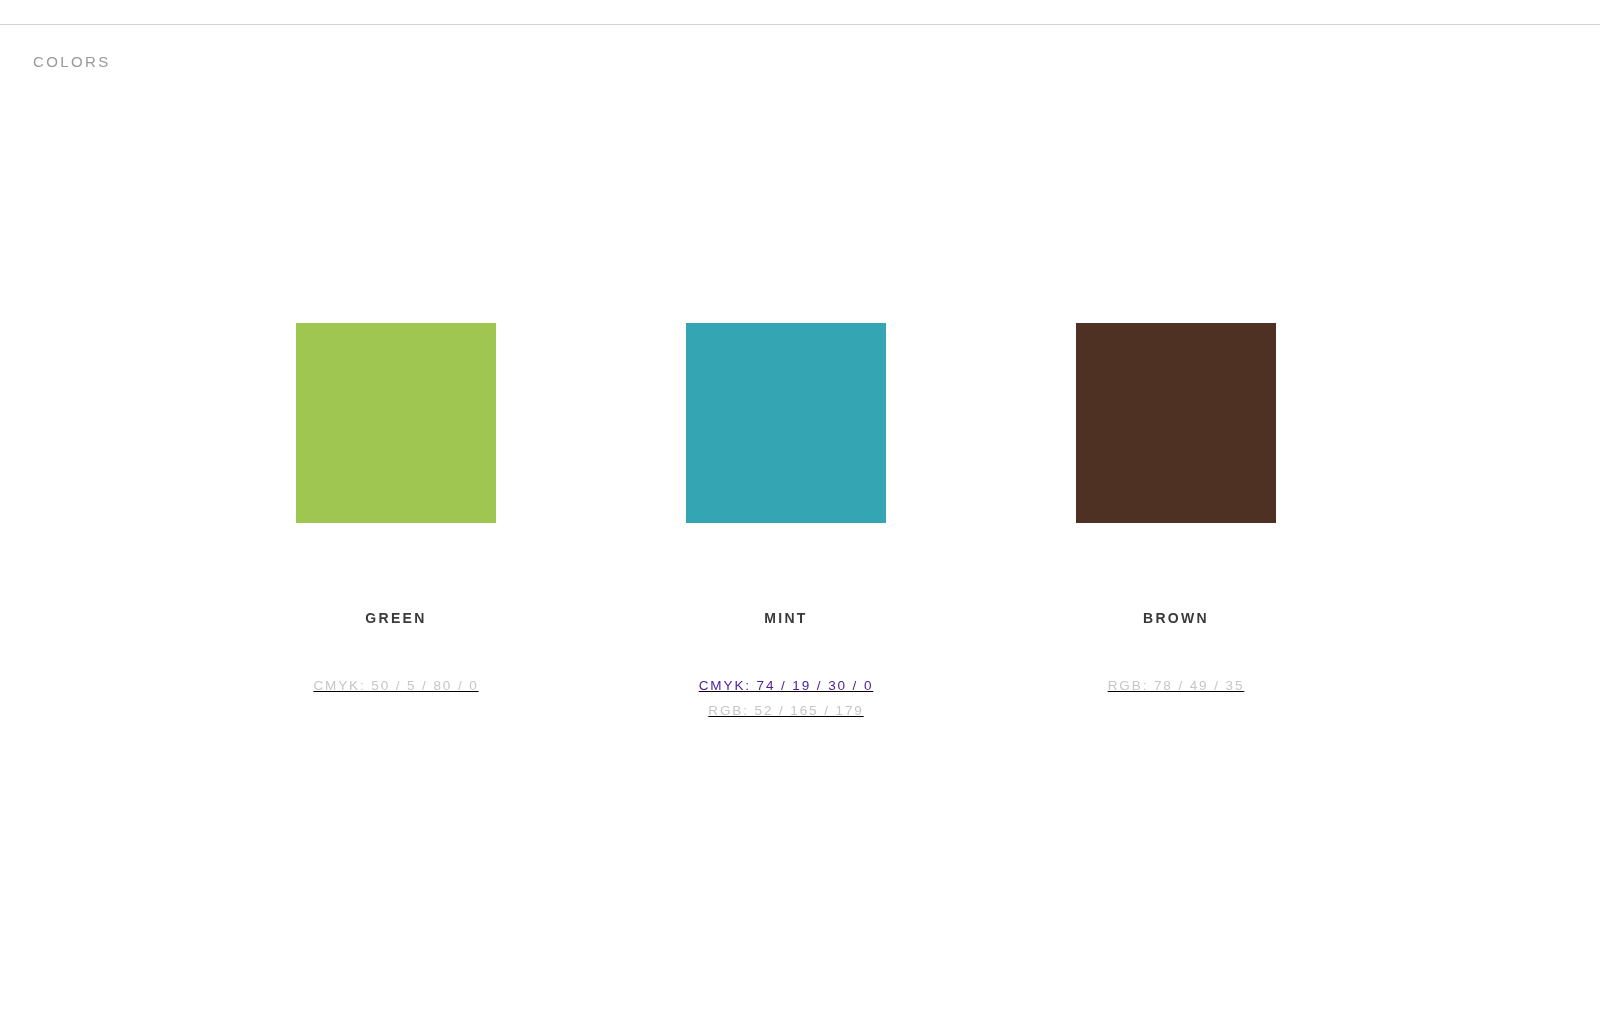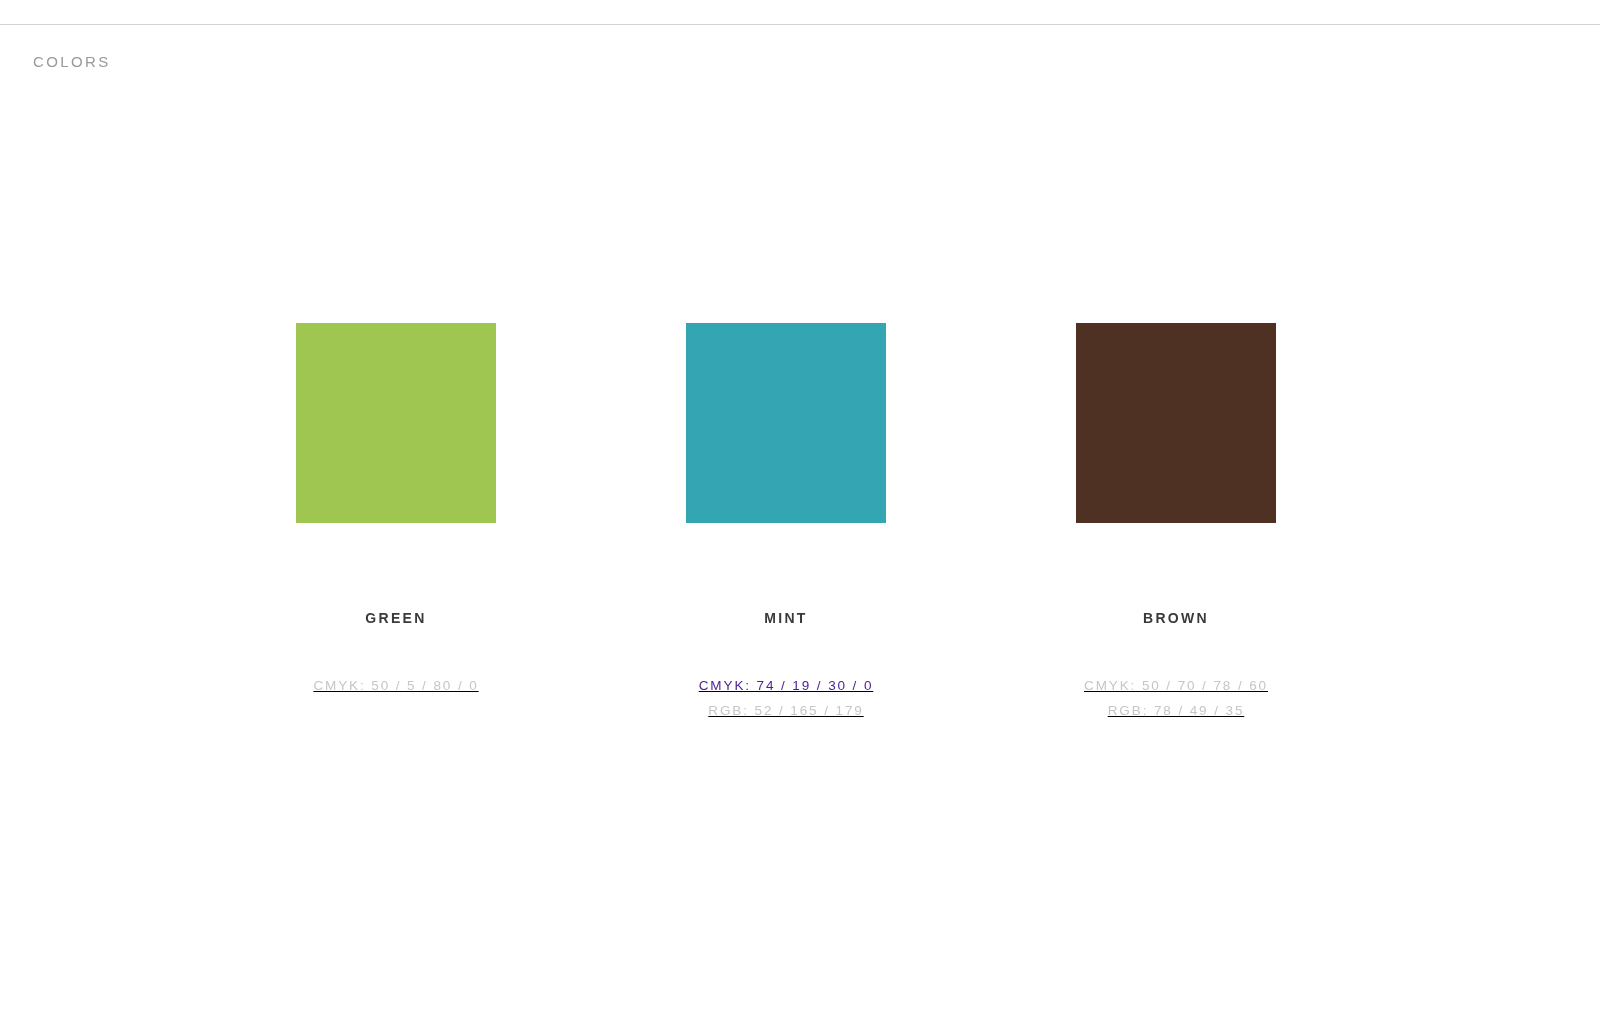--- a/index.html
+++ b/index.html
@@ -135,21 +135,20 @@
       <div class="swatch-specs">
         <div class="spec-line" style="color: #4c1d95;">CMYK: 74 / 19 / 30 / 0</div>
         <div class="spec-line" style="color: rgb(198, 198, 198);">RGB: 52 / 165 / 179</div>
       </div>
     </div>
 
     <div class="swatch-col col-2">
       <div class="swatch-chip" style="background: rgb(78, 49, 35);"></div>
       <div class="swatch-name" style="color: rgb(58, 58, 58);">BROWN</div>
       <div class="swatch-specs">
-        <div class="spec-line" style="color: rgb(198, 198, 198);">CMYK: 50 / 70 / 78 / 60</div>
         <div class="spec-line" style="color: rgb(198, 198, 198);">RGB: 78 / 49 / 35</div>
       </div>
     </div>
 
   </div>
 
   <div class="rule rule-bottom" style="background: rgb(210, 210, 210);"></div>
 
 </div>
 

